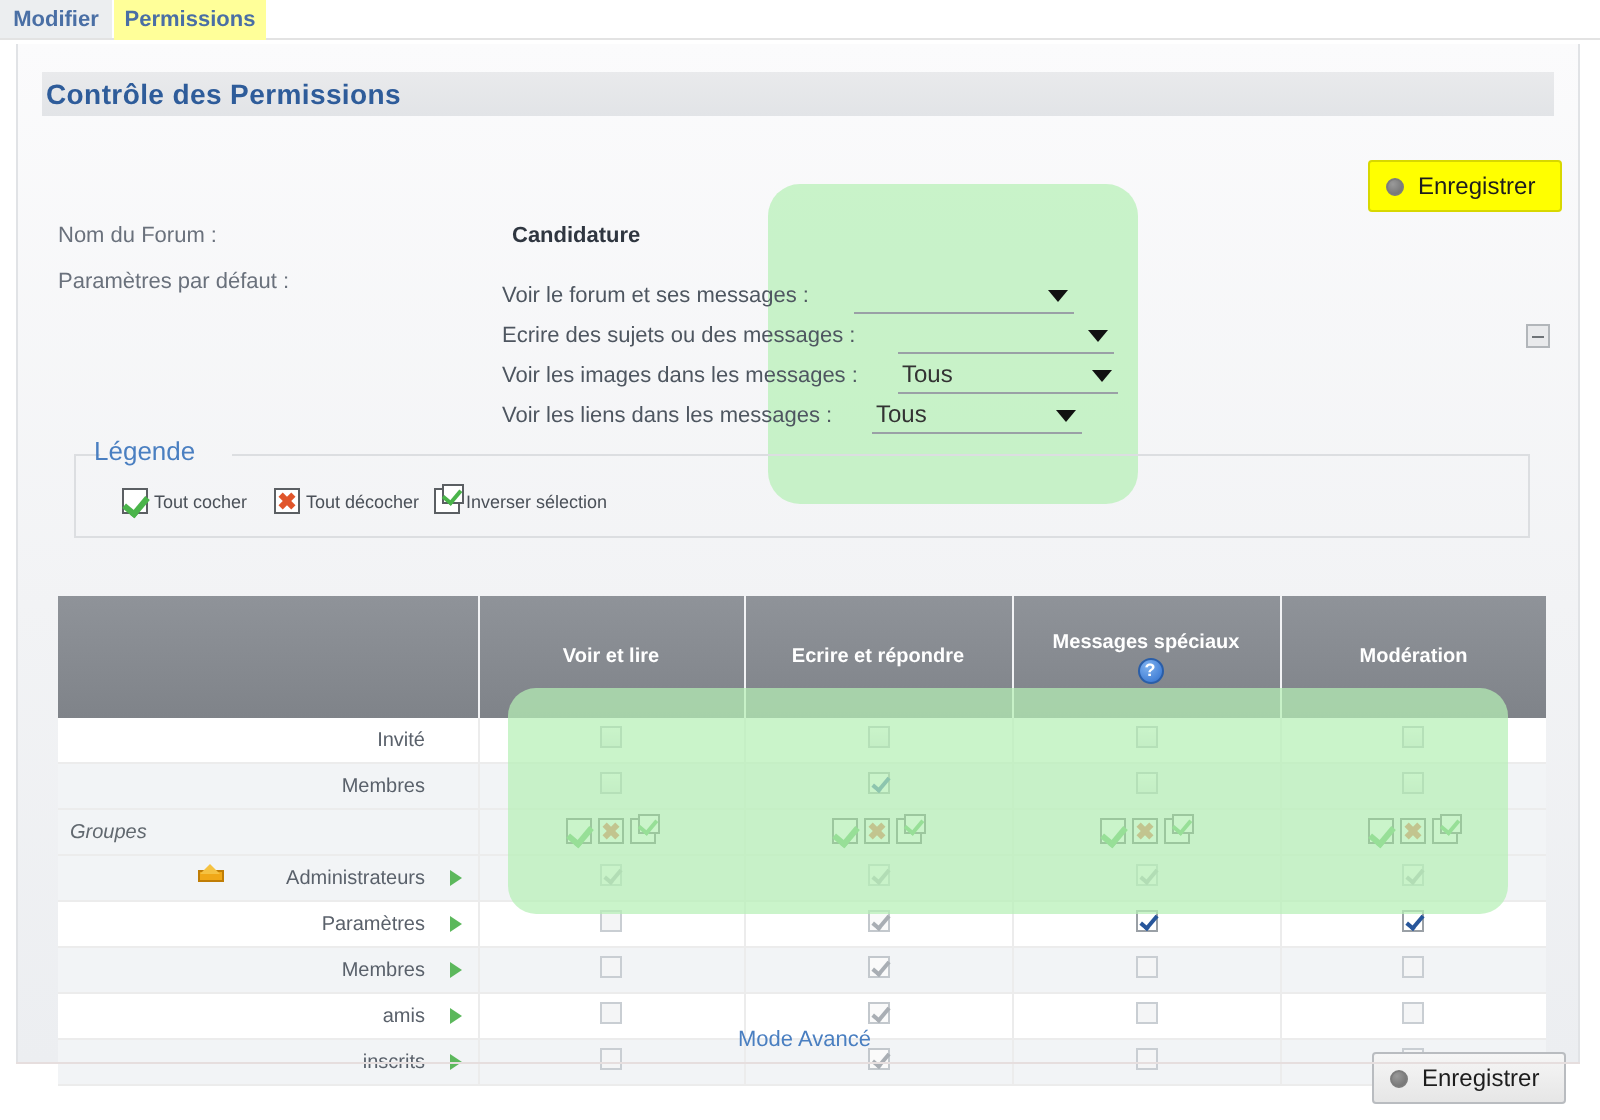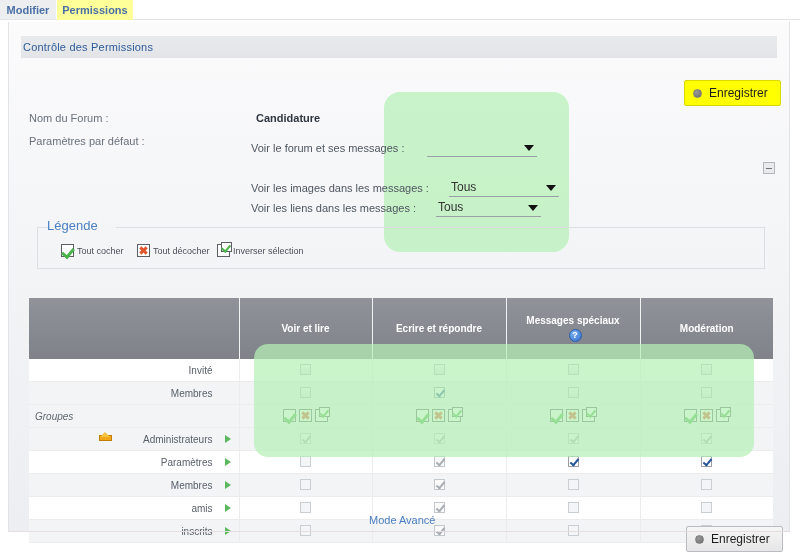--- a/index.html
+++ b/index.html
@@ -31,21 +31,21 @@
   }
   .pagebottom{position:absolute;left:8px;top:531px;width:782px;height:1px;background:#e6dede;}
 
   
   .titlebar{
     position:absolute;left:12px;top:14px;width:756px;height:22px;
     background:linear-gradient(180deg,#e9eaec 0%,#e2e4e7 100%);
   }
   .title{
     position:absolute;left:14px;top:14px;height:22px;line-height:22px;
-    font-size:11px;font-weight:normal;color:#2e5c9a;letter-spacing:.2px;
+    font-size:14px;font-weight:bold;color:#2e5c9a;letter-spacing:.2px;
   }
 
   
   .btn{
     position:absolute;box-sizing:border-box;
     height:26px;line-height:24px;
     border:1px solid #b9bcc0;border-radius:2px;
     font-size:12px;color:#1d1d1d;
     padding-left:24px;padding-right:12px;white-space:nowrap;cursor:pointer;
   }
@@ -216,20 +216,27 @@
   <div class="hl" id="hl-form"></div>
 
   <div class="frow" id="frow0" style="left:242px;top:117px;width:330px;">
     <span class="flabel">Voir le forum et ses messages :</span>
     <span class="sel" style="left:176px;width:110px;">
       <span class="selval"></span>
       <span class="arrow" style="right:3px;top:5px;"></span>
     </span>
   </div>
 
+  <div class="frow" id="frow1" style="left:242px;top:137px;width:330px;">
+    <span class="flabel">Ecrire des sujets ou des messages :</span>
+    <span class="sel" style="left:198px;width:108px;">
+      <span class="selval"></span>
+      <span class="arrow" style="right:3px;top:5px;"></span>
+    </span>
+  </div>
 
   <div class="frow" id="frow2" style="left:242px;top:157px;width:330px;">
     <span class="flabel">Voir les images dans les messages :</span>
     <span class="sel" style="left:198px;width:110px;">
       <span class="selval">Tous</span>
       <span class="arrow" style="right:3px;top:5px;"></span>
     </span>
   </div>
 
   <div class="frow" id="frow3" style="left:242px;top:177px;width:330px;">

